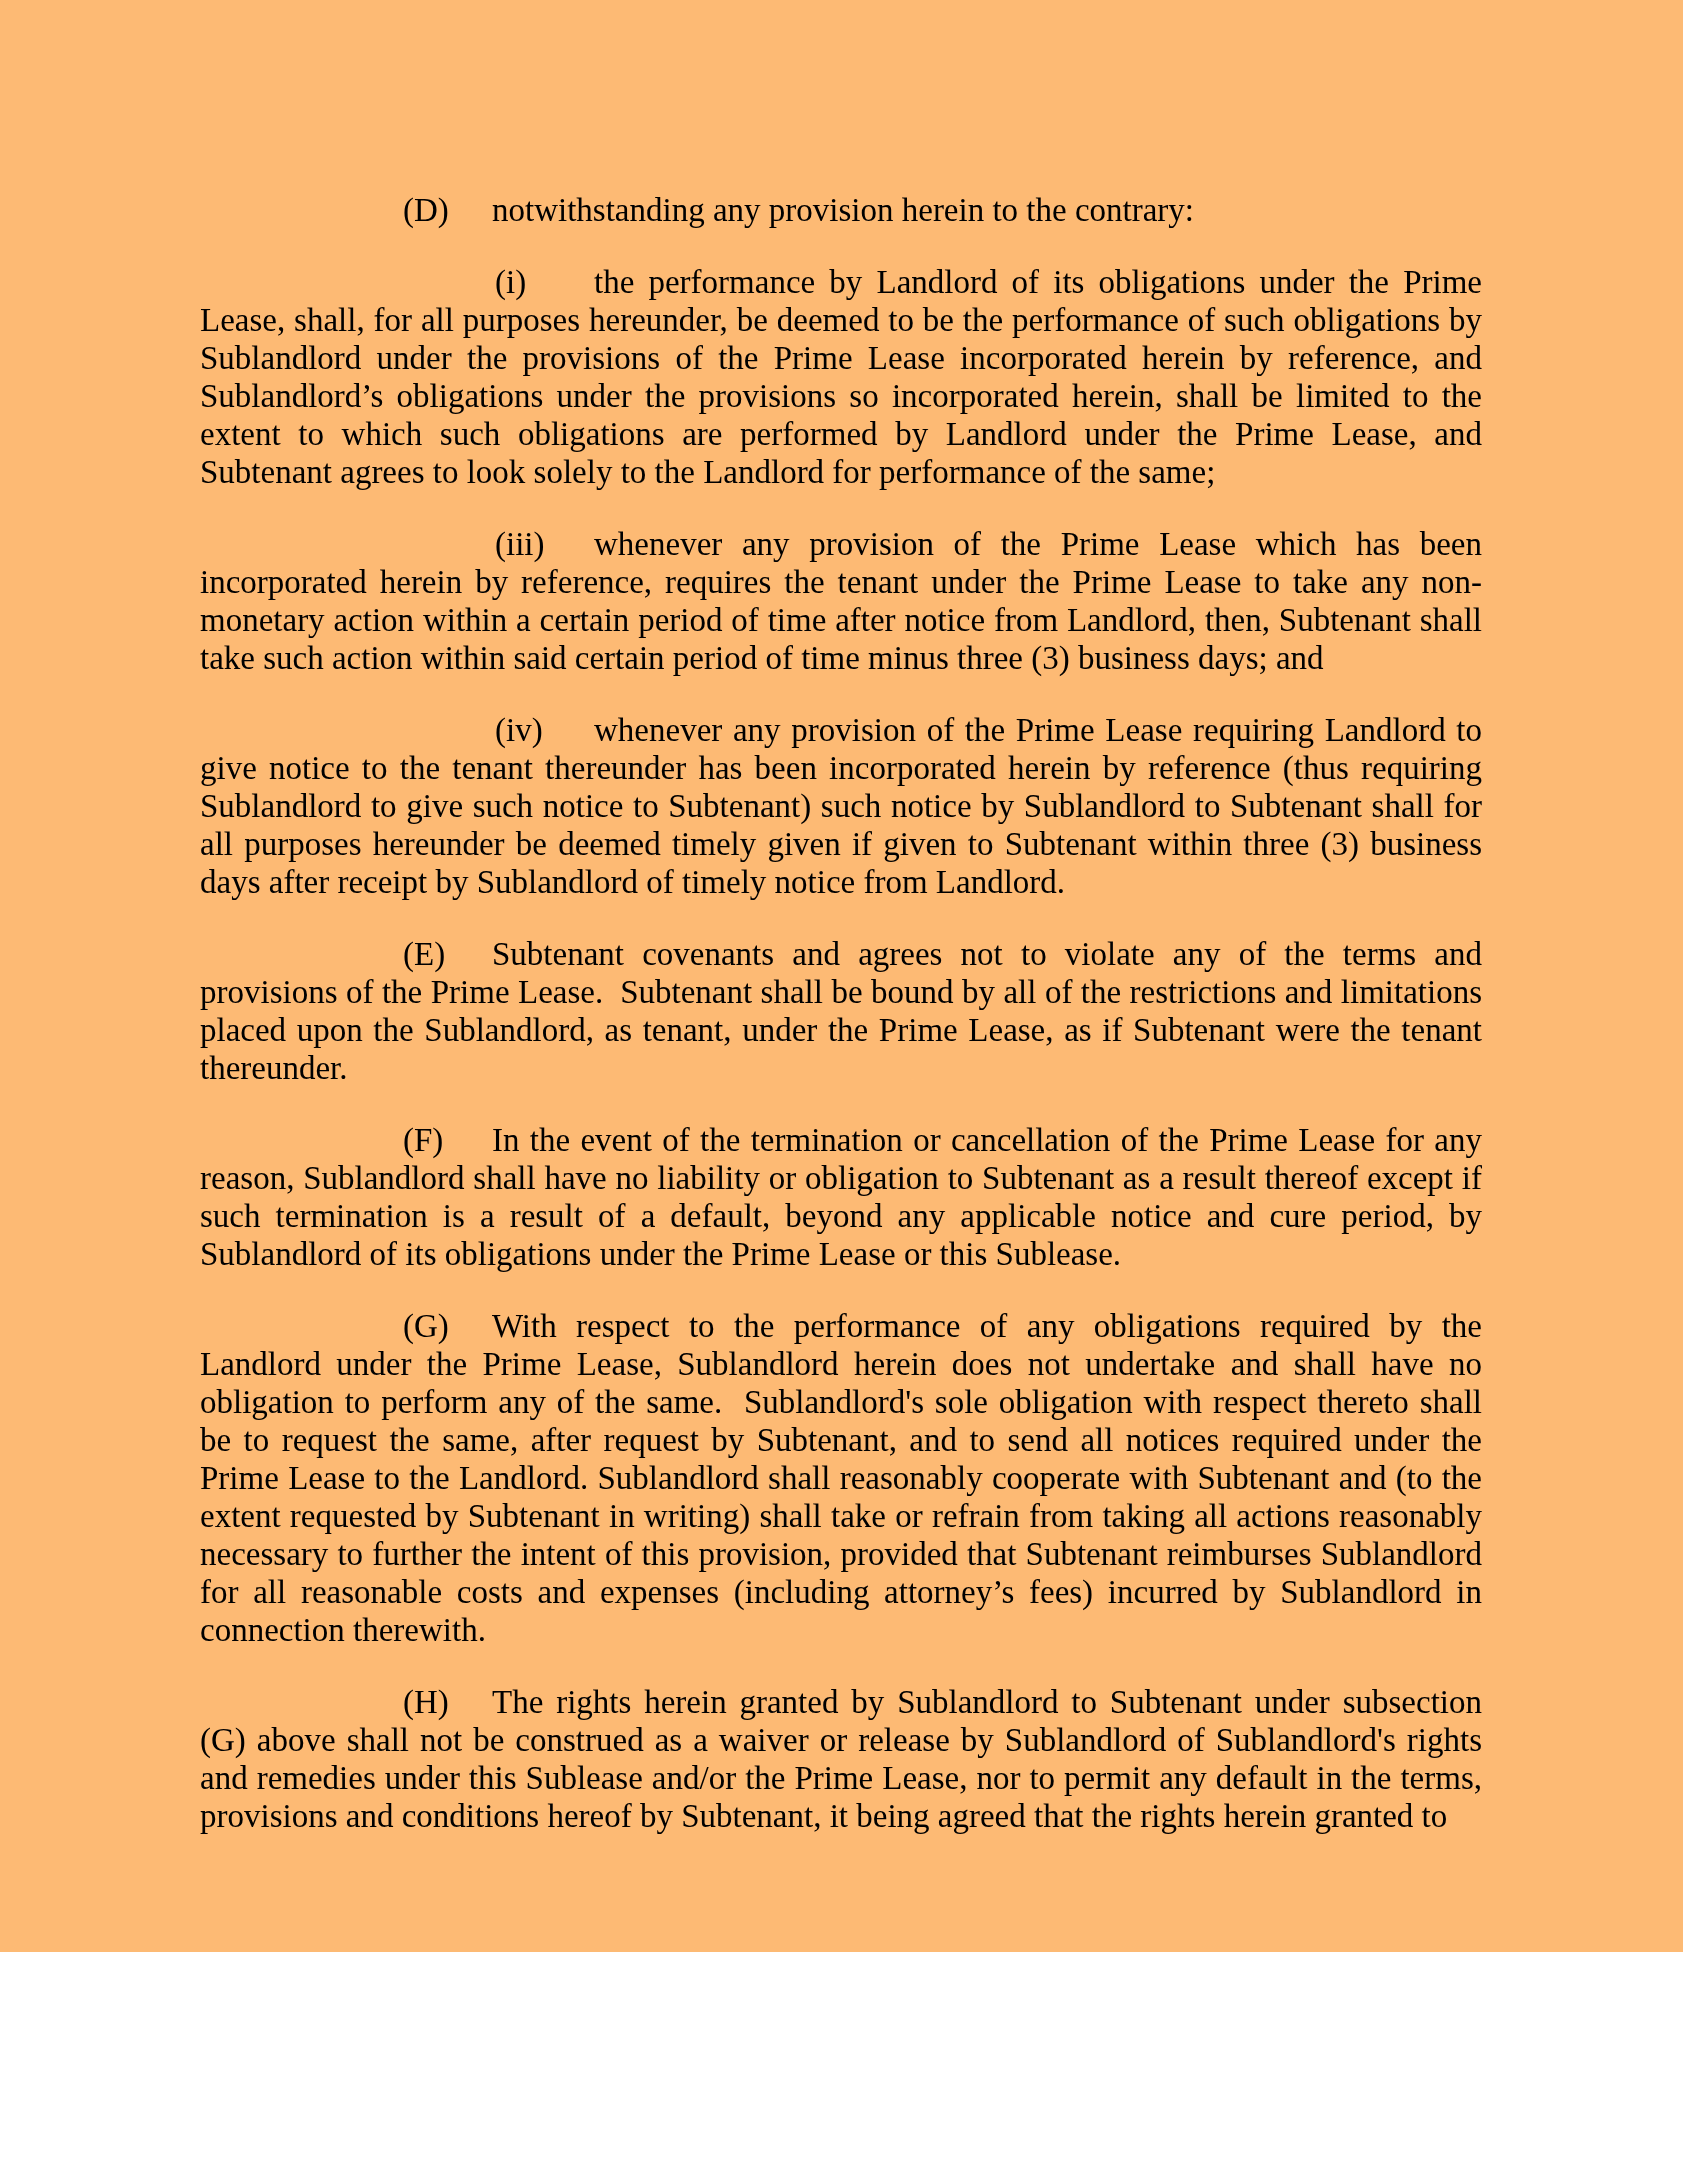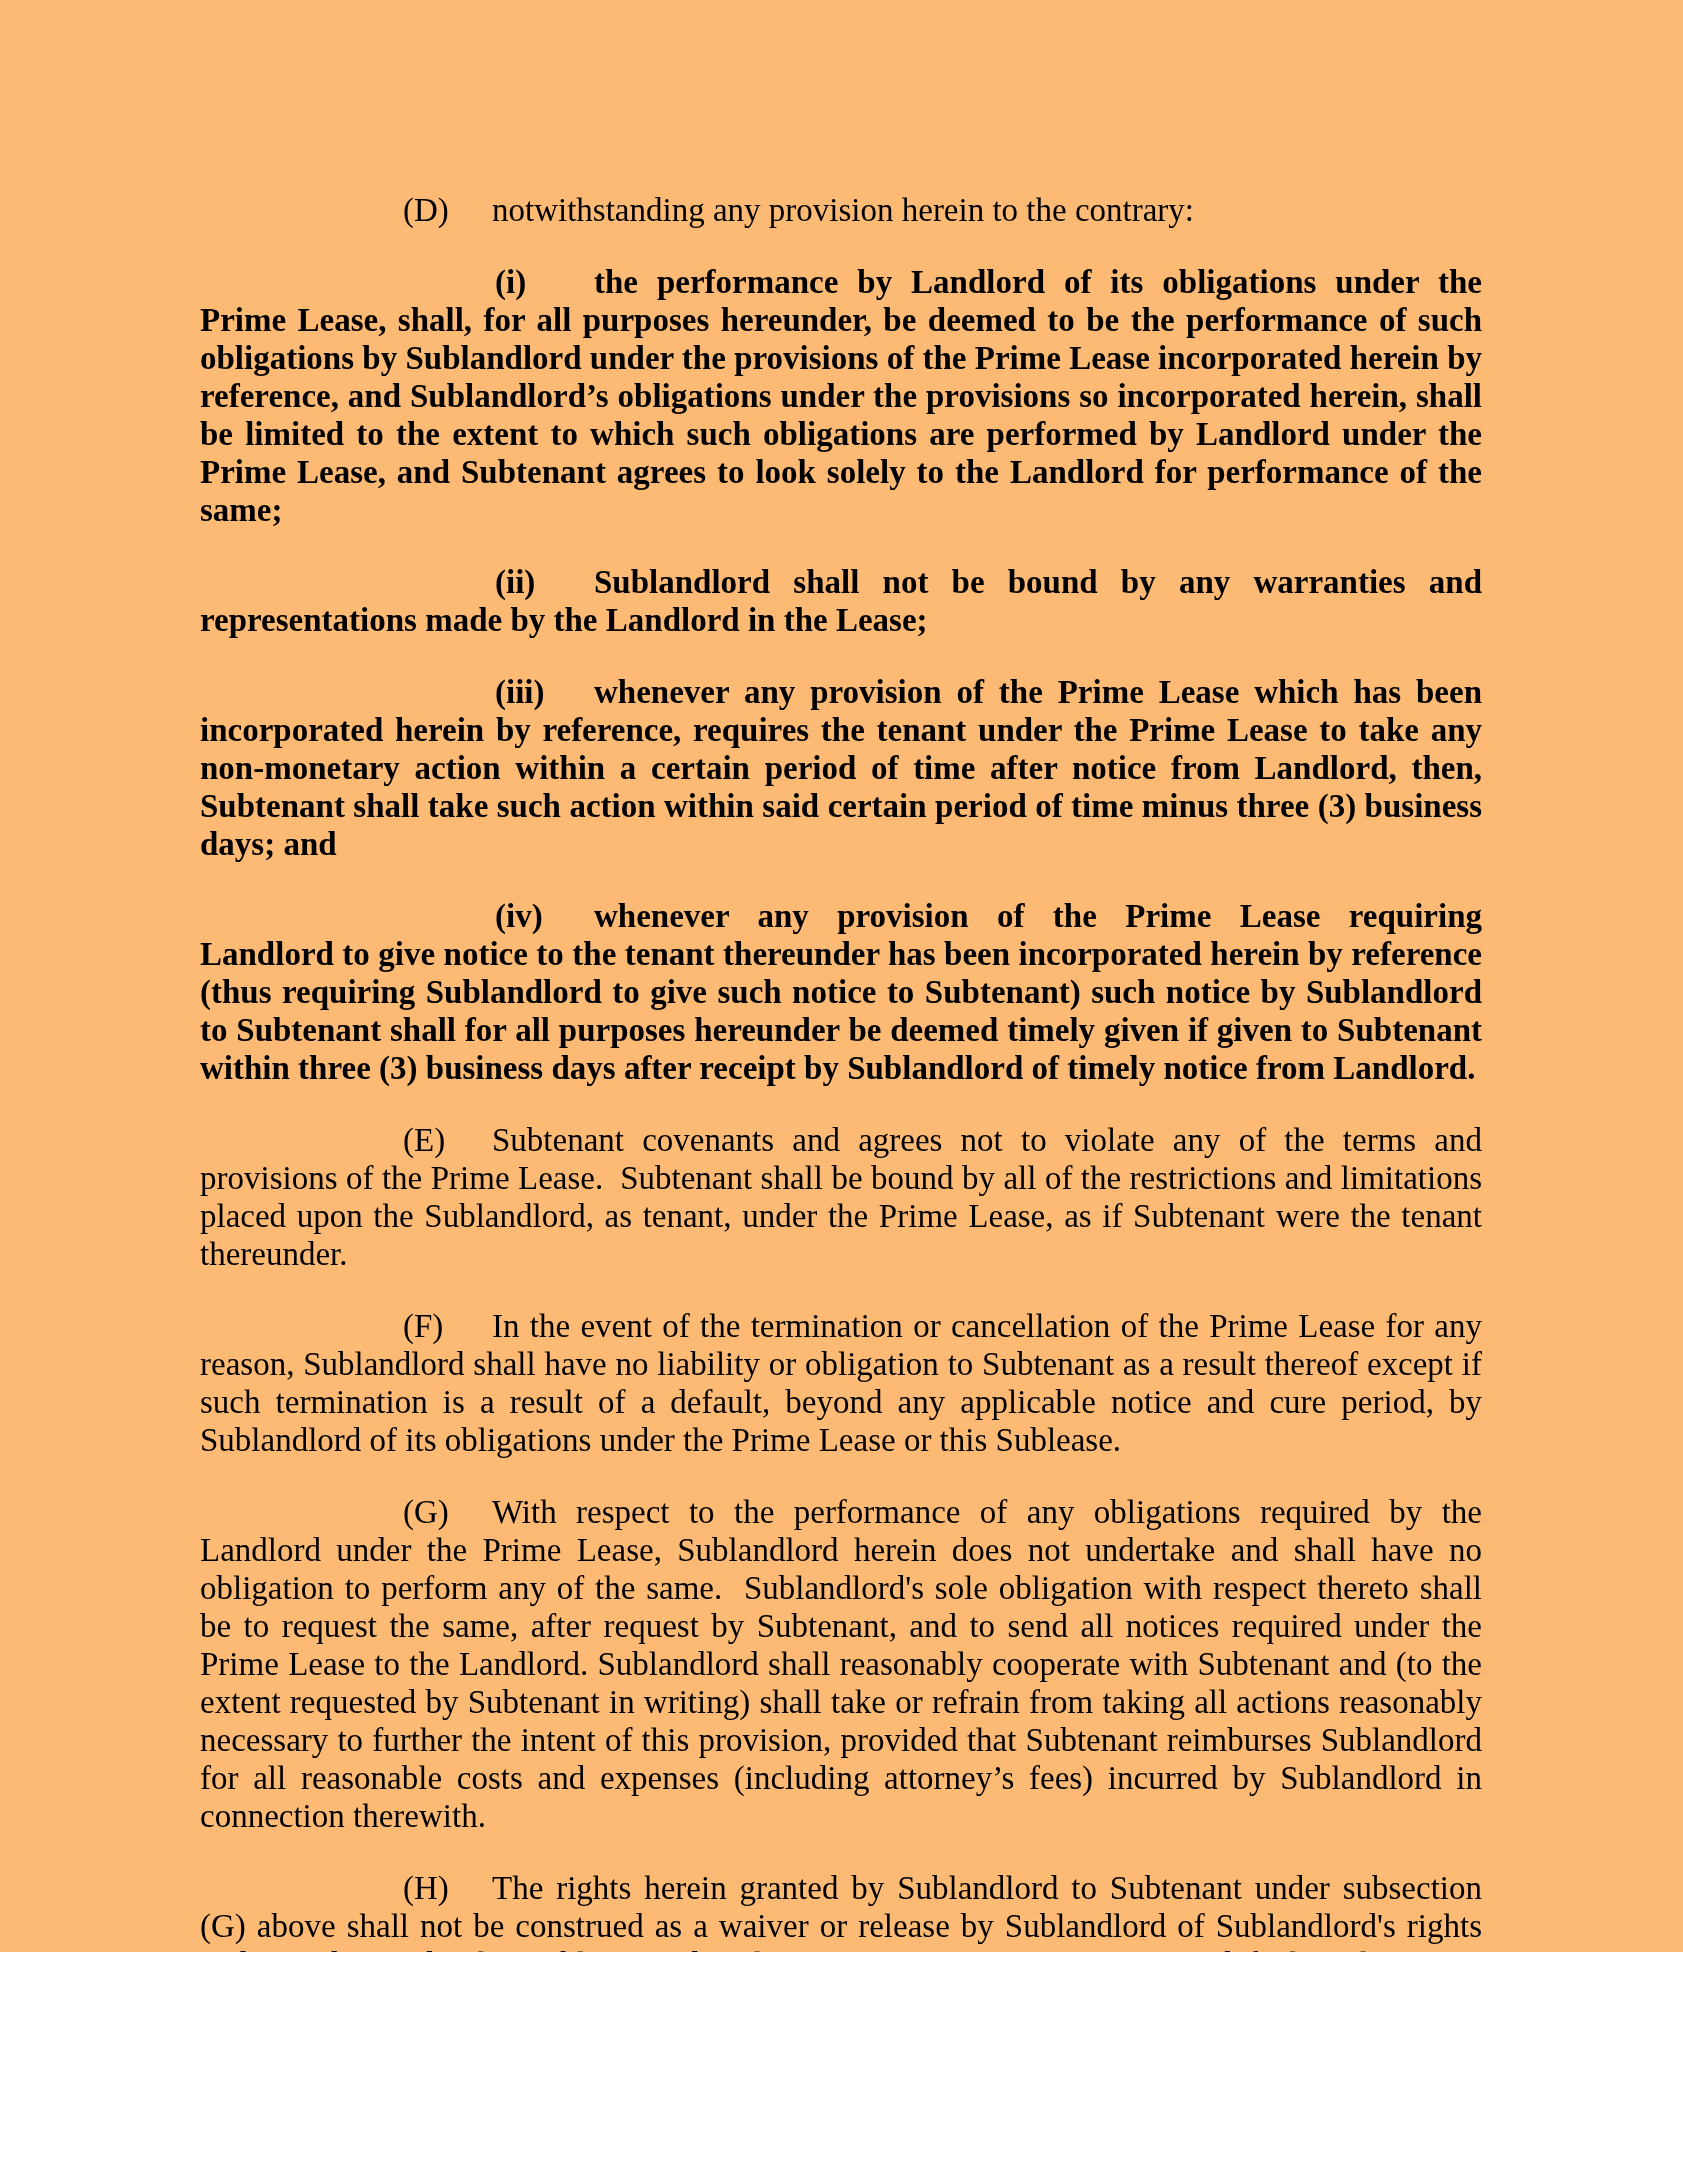--- a/index.html
+++ b/index.html
@@ -23,21 +23,21 @@
     width: 1282px;
     font-size: 33px;
     line-height: 38px;
     text-align: justify;
   }
   .para {
     margin: 0 0 34px 0;
     padding: 0;
   }
   .para.level1 { text-indent: 203px; }
-  .para.level2 { text-indent: 295px; font-weight: bold; }
+  .para.level2 { text-indent: 295px; }
   .plabel {
     display: inline-block;
     text-indent: 0;
   }
   .para.level1 .plabel { width: 89px; }
   .para.level2 .plabel { width: 99px; }
   .page-number {
     position: absolute;
     left: 0;
     width: 1683px;
@@ -56,21 +56,20 @@
 </style>
 </head>
 <body>
 
 <div class="page">
   <div class="content" id="paragraphs">
   <p class="para level1"><span class="plabel">(D)</span><span class="ptext">notwithstanding any provision herein to the contrary:</span></p>
 
   <p class="para level2"><span class="plabel">(i)</span><span class="ptext">the performance by Landlord of its obligations under the Prime Lease, shall, for all purposes hereunder, be deemed to be the performance of such obligations by Sublandlord under the provisions of the Prime Lease incorporated herein by reference, and Sublandlord’s obligations under the provisions so incorporated herein, shall be limited to the extent to which such obligations are performed by Landlord under the Prime Lease, and Subtenant agrees to look solely to the Landlord for performance of the same;</span></p>
 
-  <p class="para level2"><span class="plabel">(ii)</span><span class="ptext">Sublandlord shall not be bound by any warranties and representations made by the Landlord in the Lease;</span></p>
 
   <p class="para level2"><span class="plabel">(iii)</span><span class="ptext">whenever any provision of the Prime Lease which has been incorporated herein by reference, requires the tenant under the Prime Lease to take any non-monetary action within a certain period of time after notice from Landlord, then, Subtenant shall take such action within said certain period of time minus three (3) business days; and</span></p>
 
   <p class="para level2"><span class="plabel">(iv)</span><span class="ptext">whenever any provision of the Prime Lease requiring Landlord to give notice to the tenant thereunder has been incorporated herein by reference (thus requiring Sublandlord to give such notice to Subtenant) such notice by Sublandlord to Subtenant shall for all purposes hereunder be deemed timely given if given to Subtenant within three (3) business days after receipt by Sublandlord of timely notice from Landlord.</span></p>
 
   <p class="para level1"><span class="plabel">(E)</span><span class="ptext">Subtenant covenants and agrees not to violate any of the terms and provisions of the Prime Lease.&nbsp; Subtenant shall be bound by all of the restrictions and limitations placed upon the Sublandlord, as tenant, under the Prime Lease, as if Subtenant were the tenant thereunder.</span></p>
 
   <p class="para level1"><span class="plabel">(F)</span><span class="ptext">In the event of the termination or cancellation of the Prime Lease for any reason, Sublandlord shall have no liability or obligation to Subtenant as a result thereof except if such termination is a result of a default, beyond any applicable notice and cure period, by Sublandlord of its obligations under the Prime Lease or this Sublease.</span></p>
 
   <p class="para level1"><span class="plabel">(G)</span><span class="ptext">With respect to the performance of any obligations required by the Landlord under the Prime Lease, Sublandlord herein does not undertake and shall have no obligation to perform any of the same.&nbsp; Sublandlord's sole obligation with respect thereto shall be to request the same, after request by Subtenant, and to send all notices required under the Prime Lease to the Landlord. Sublandlord shall reasonably cooperate with Subtenant and (to the extent requested by Subtenant in writing) shall take or refrain from taking all actions reasonably necessary to further the intent of this provision, provided that Subtenant reimburses Sublandlord for all reasonable costs and expenses (including attorney’s fees) incurred by Sublandlord in connection therewith.</span></p>

